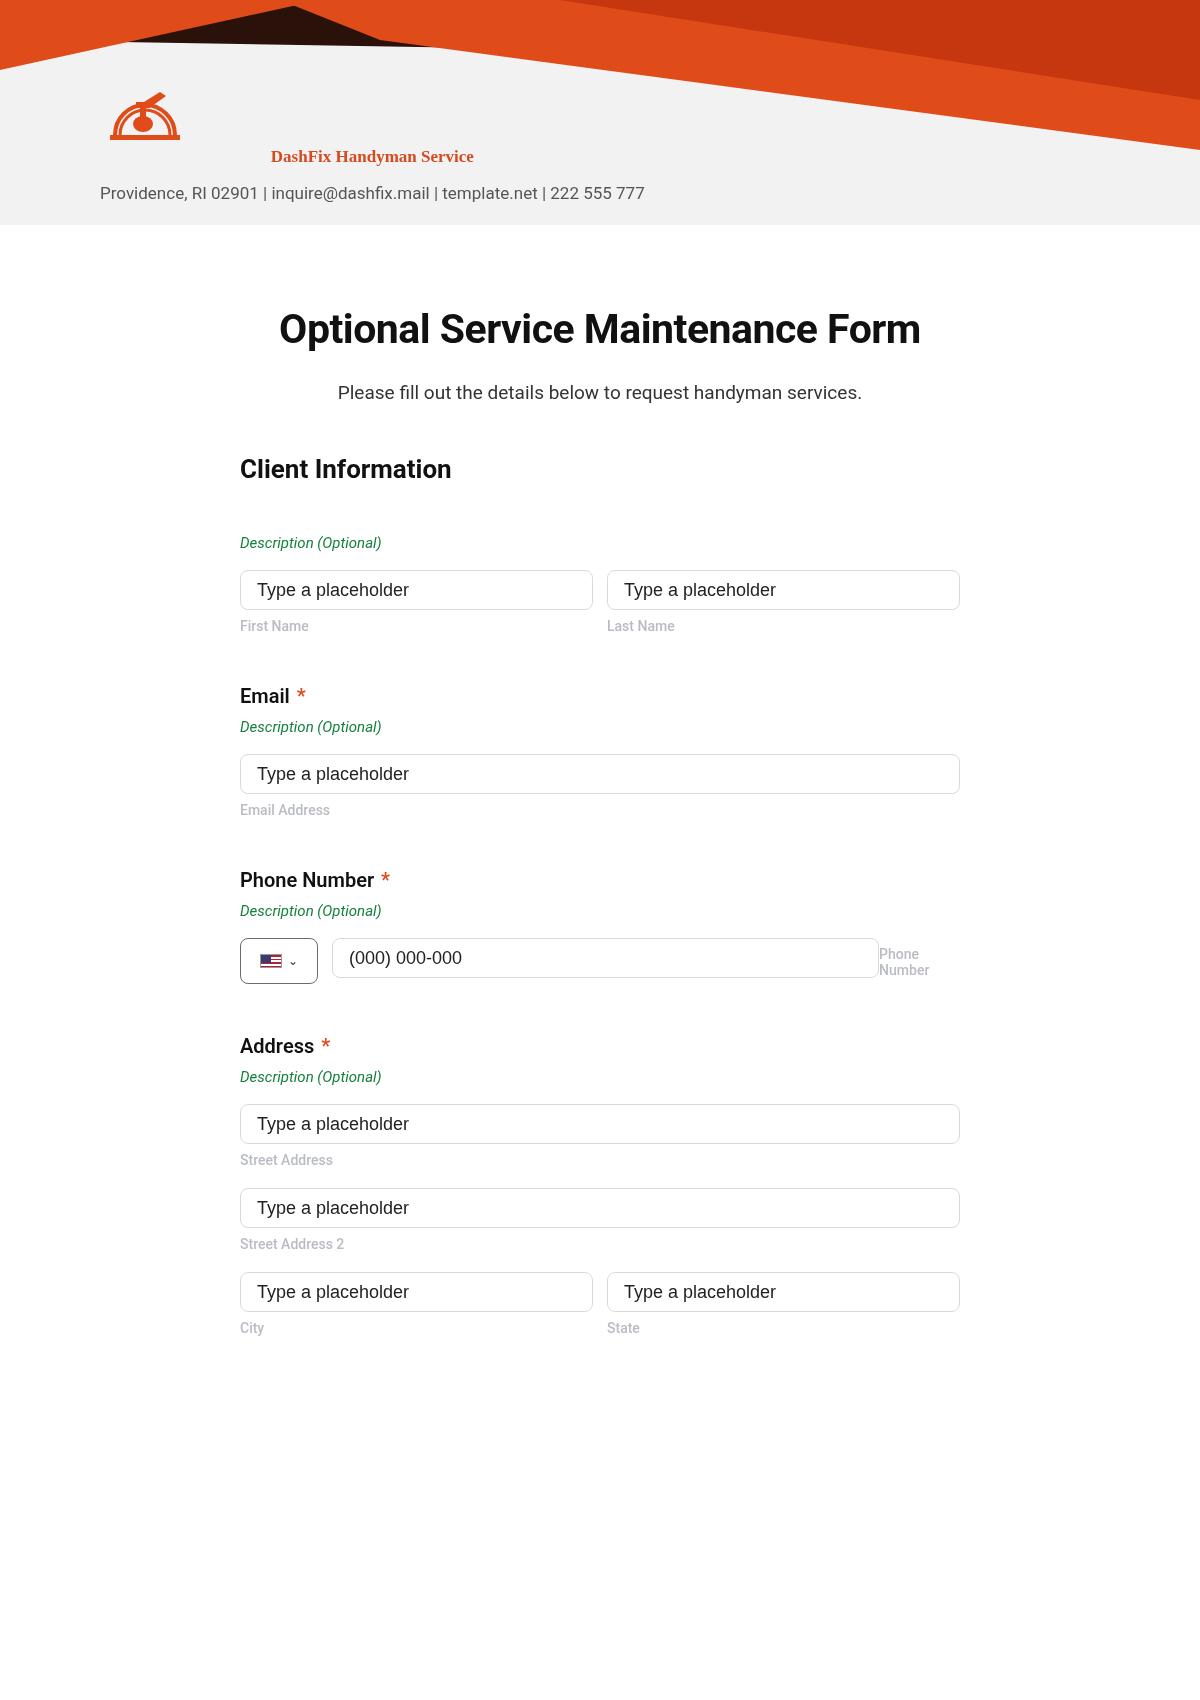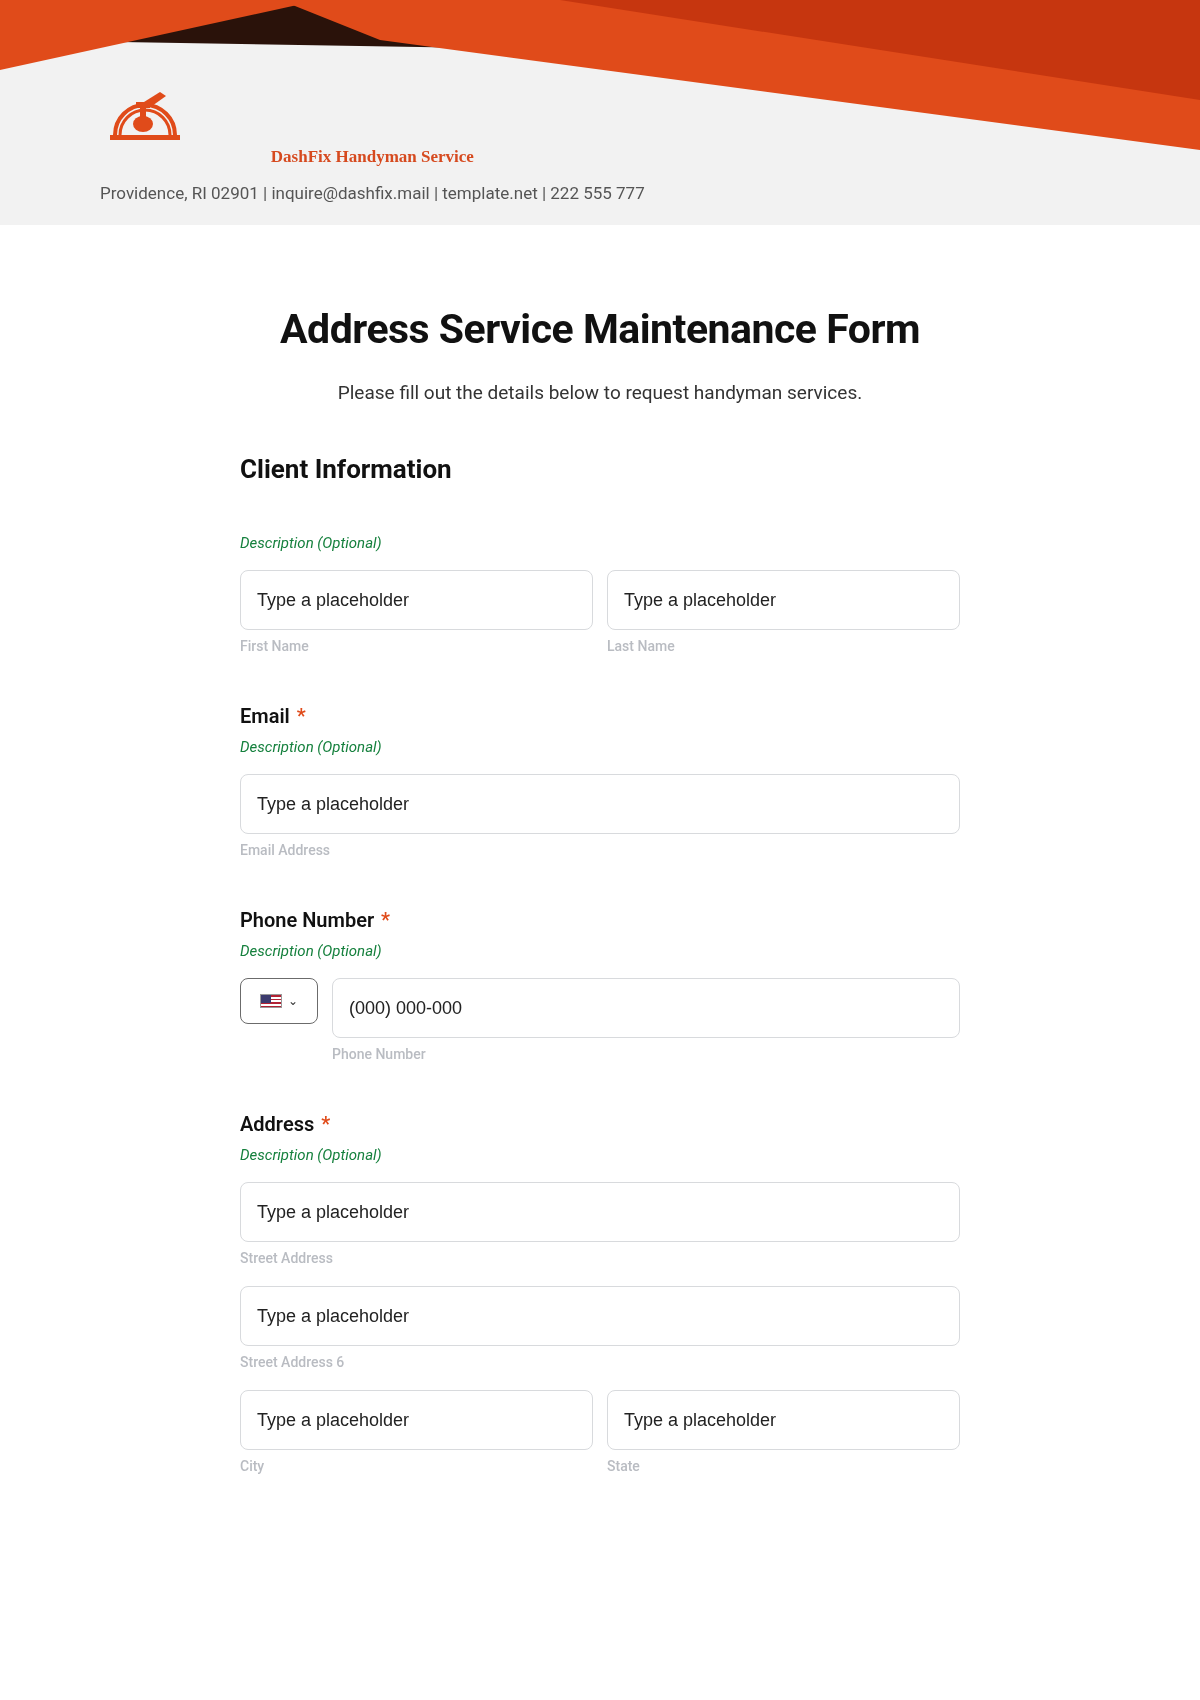--- a/index.html
+++ b/index.html
@@ -77,21 +77,21 @@
     margin-top: 10px;
   }
   .input-row {
     display: flex;
     gap: 14px;
     margin-top: 18px;
   }
   .input-col { flex:1; display:flex; flex-direction:column; }
   .text-input {
     width: 100%;
-    height: 60px;
+    height: 40px;
     border: 1px solid #d8dadd;
     border-radius: 8px;
     padding: 0 16px;
     font-size: 18px;
     color: #111;
     background: #fff;
   }
   .text-input::placeholder { color: #222; opacity:1; }
   .sublabel {
     font-size: 14px;
@@ -117,21 +117,21 @@
       #b22234 60%, #b22234 75%, #fff 75%, #fff 90%,
       #b22234 90%, #b22234 100%);
     position:relative;
     border:0.5px solid #999;
   }
   .flag::before{
     content:""; position:absolute; top:0; left:0;
     width:10px; height:8px; background:#3c3b6e;
   }
   .chev { font-size:12px; color:#333; }
-  .phone-col { flex:1; display:flex; flex-direction:column; }
+  .phone-col { flex:1; display:flex; flex-direction:row; }
   .addr-stack { margin-top:18px; display:flex; flex-direction:column; gap:0; }
   .addr-item { display:flex; flex-direction:column; margin-bottom:20px; }
 </style>
 </head>
 <body>
 
 <div class="banner">
   <svg width="1200" height="225" viewBox="0 0 1200 225">
     <polygon points="0,0 1200,0 1200,60 0,40" fill="#2a120a"></polygon>
     <polygon points="0,0 320,0 0,70" fill="#e04b1a"></polygon>
@@ -148,21 +148,21 @@
         <path d="M44 22 L60 12 L66 16 L52 26 Z" fill="#e04b1a"></path>
         <ellipse cx="43" cy="44" rx="10" ry="8" fill="#e04b1a"></ellipse>
       </svg>
     </div>
     <div class="brand-name">DashFix Handyman Service</div>
     <div class="brand-info">Providence, RI 02901 | inquire@dashfix.mail | template.net | 222 555 777</div>
   </div>
 </div>
 
 <div class="page">
-  <h1 class="form-title">Address Service Maintenance Form</h1>
+  <h1 class="form-title">Optional Service Maintenance Form</h1>
   <p class="form-sub">Please fill out the details below to request handyman services.</p>
 
   <h2 class="section-title">Client Information</h2>
 
   <div class="field-block">
     <div class="field-desc">Description (Optional)</div>
     <div class="input-row">
       <div class="input-col">
         <input class="text-input" type="text" placeholder="Type a placeholder" style="">
         <div class="sublabel">First Name</div>
@@ -213,21 +213,21 @@
     </div>
     <div class="field-desc">Description (Optional)</div>
 
     <div class="addr-stack">
       <div class="addr-item">
         <input class="text-input" type="text" placeholder="Type a placeholder" style="">
         <div class="sublabel">Street Address</div>
       </div>
       <div class="addr-item">
         <input class="text-input" type="text" placeholder="Type a placeholder" style="">
-        <div class="sublabel">Street Address 6</div>
+        <div class="sublabel">Street Address 2</div>
       </div>
       <div class="input-row" style="margin-top:0;">
         <div class="input-col">
           <input class="text-input" type="text" placeholder="Type a placeholder" style="">
           <div class="sublabel">City</div>
         </div>
         <div class="input-col">
           <input class="text-input" type="text" placeholder="Type a placeholder" style="">
           <div class="sublabel">State</div>
         </div>

